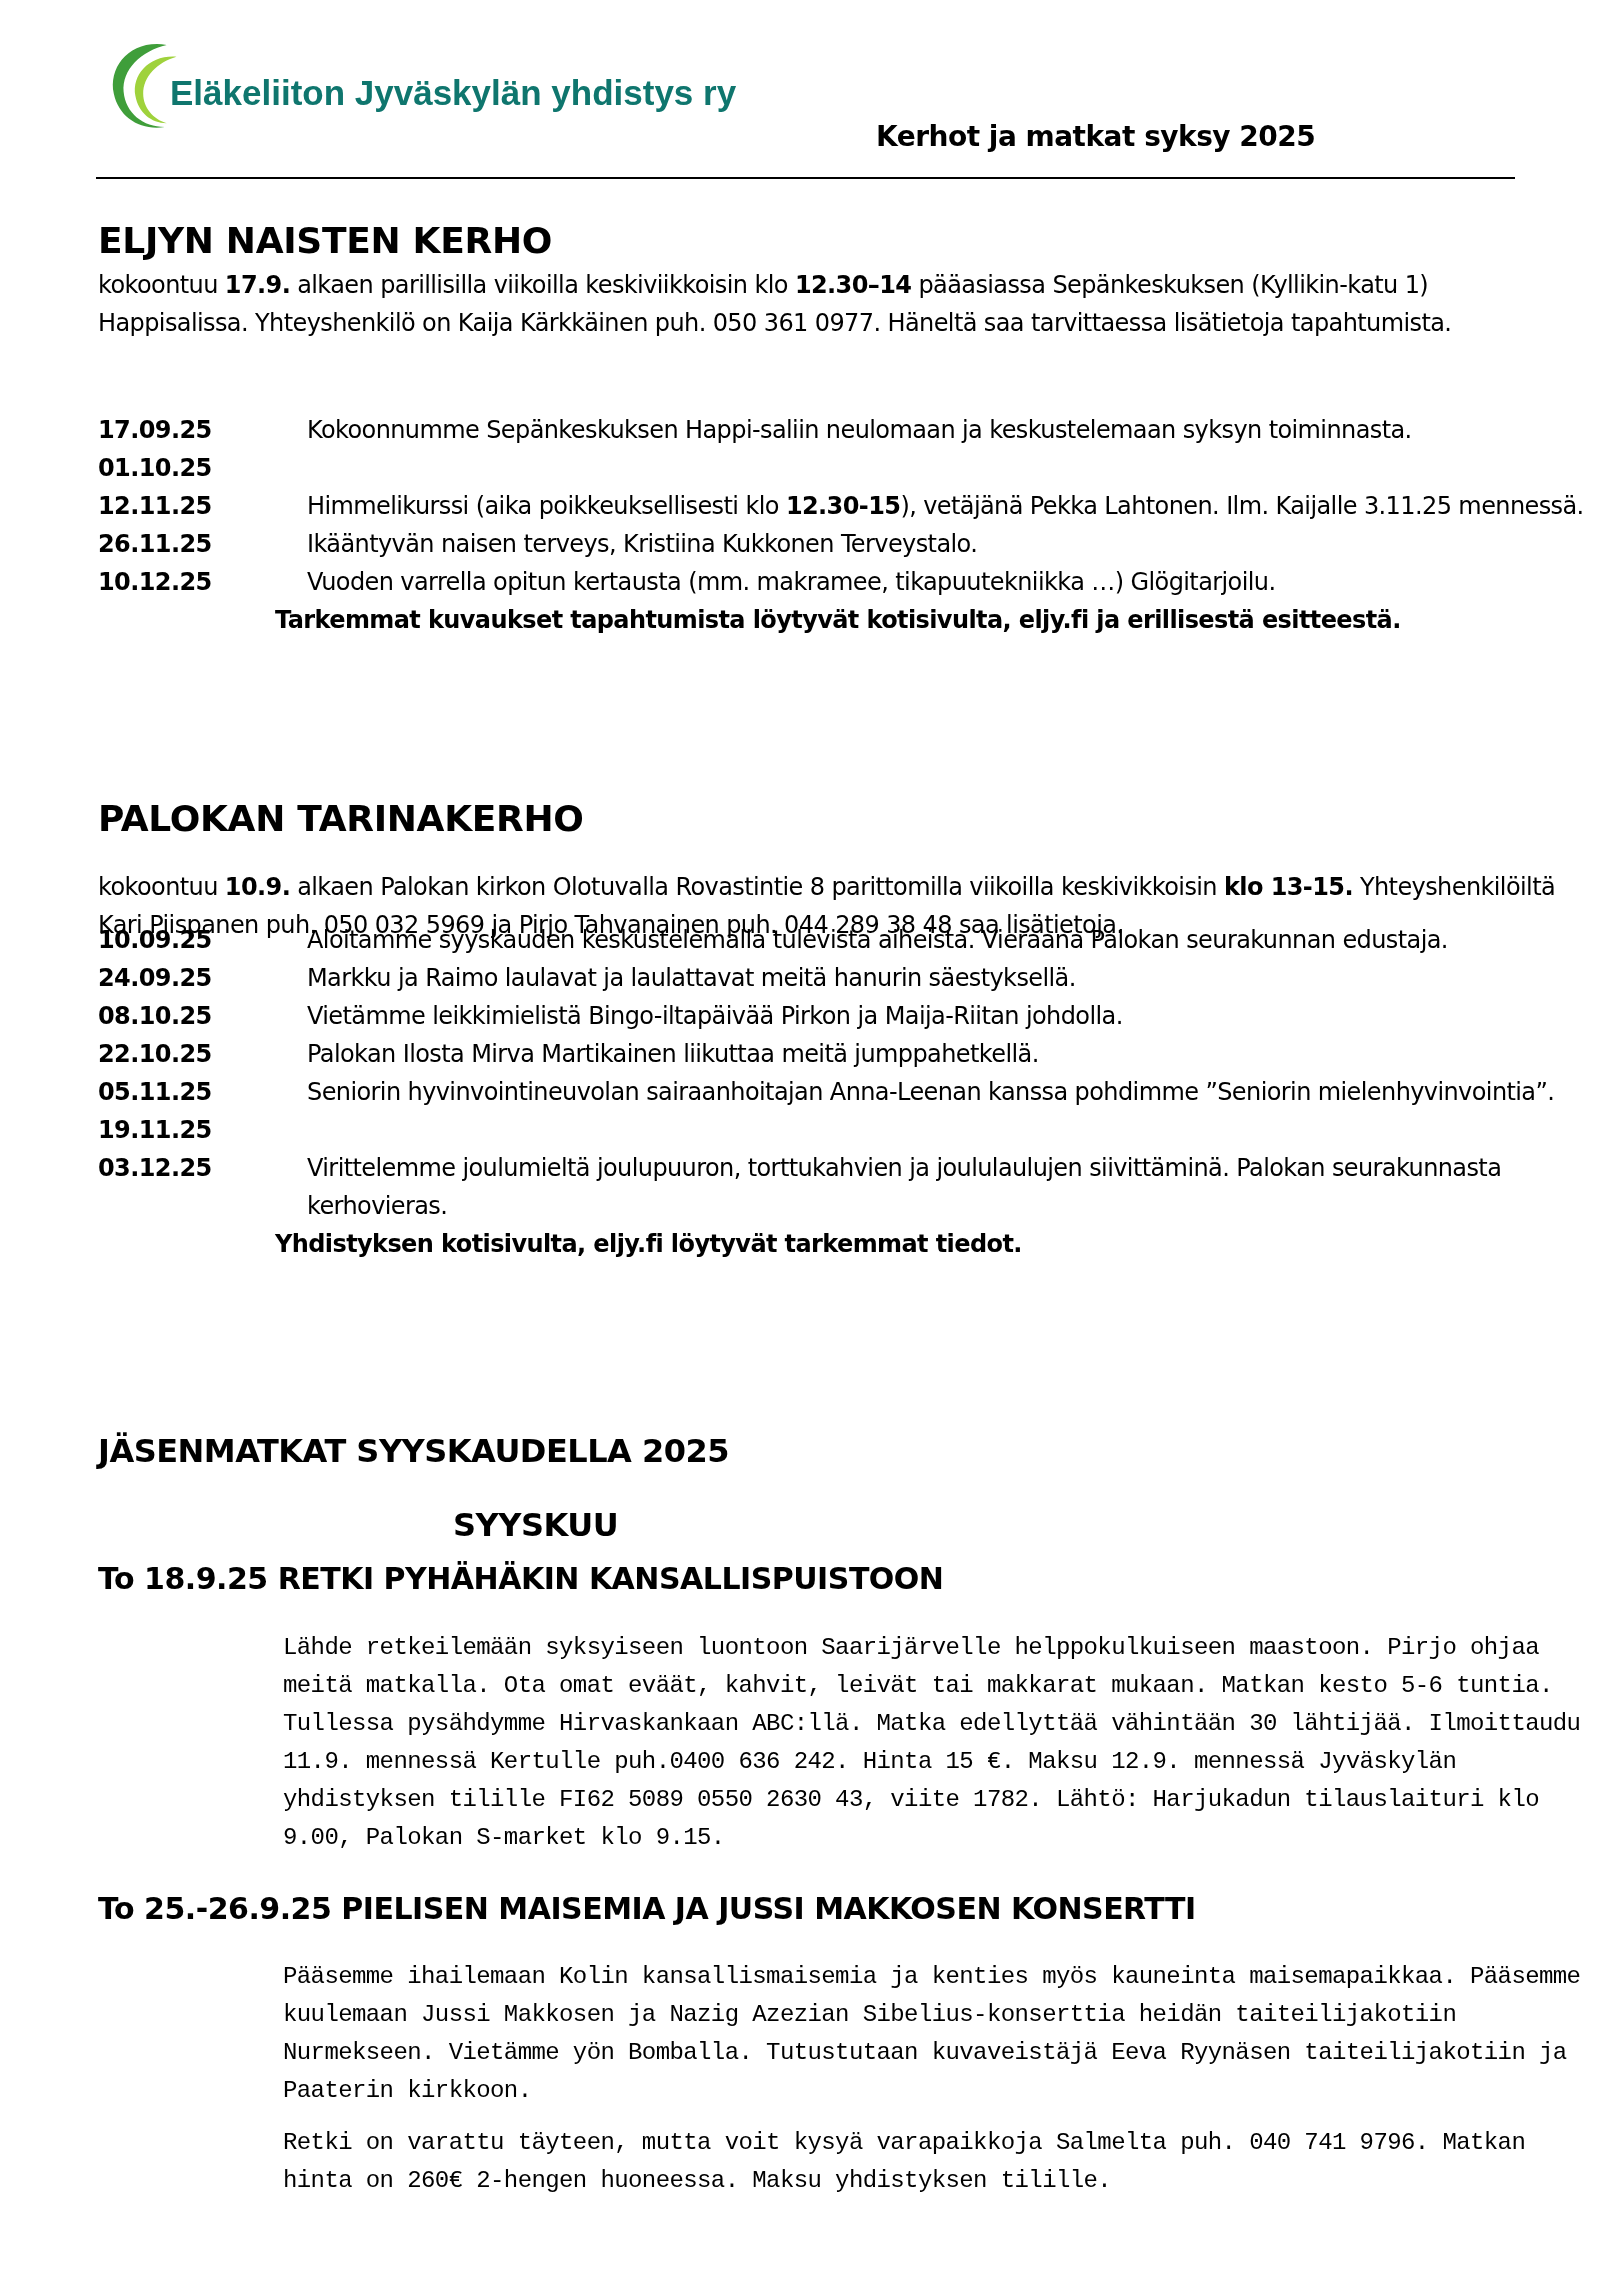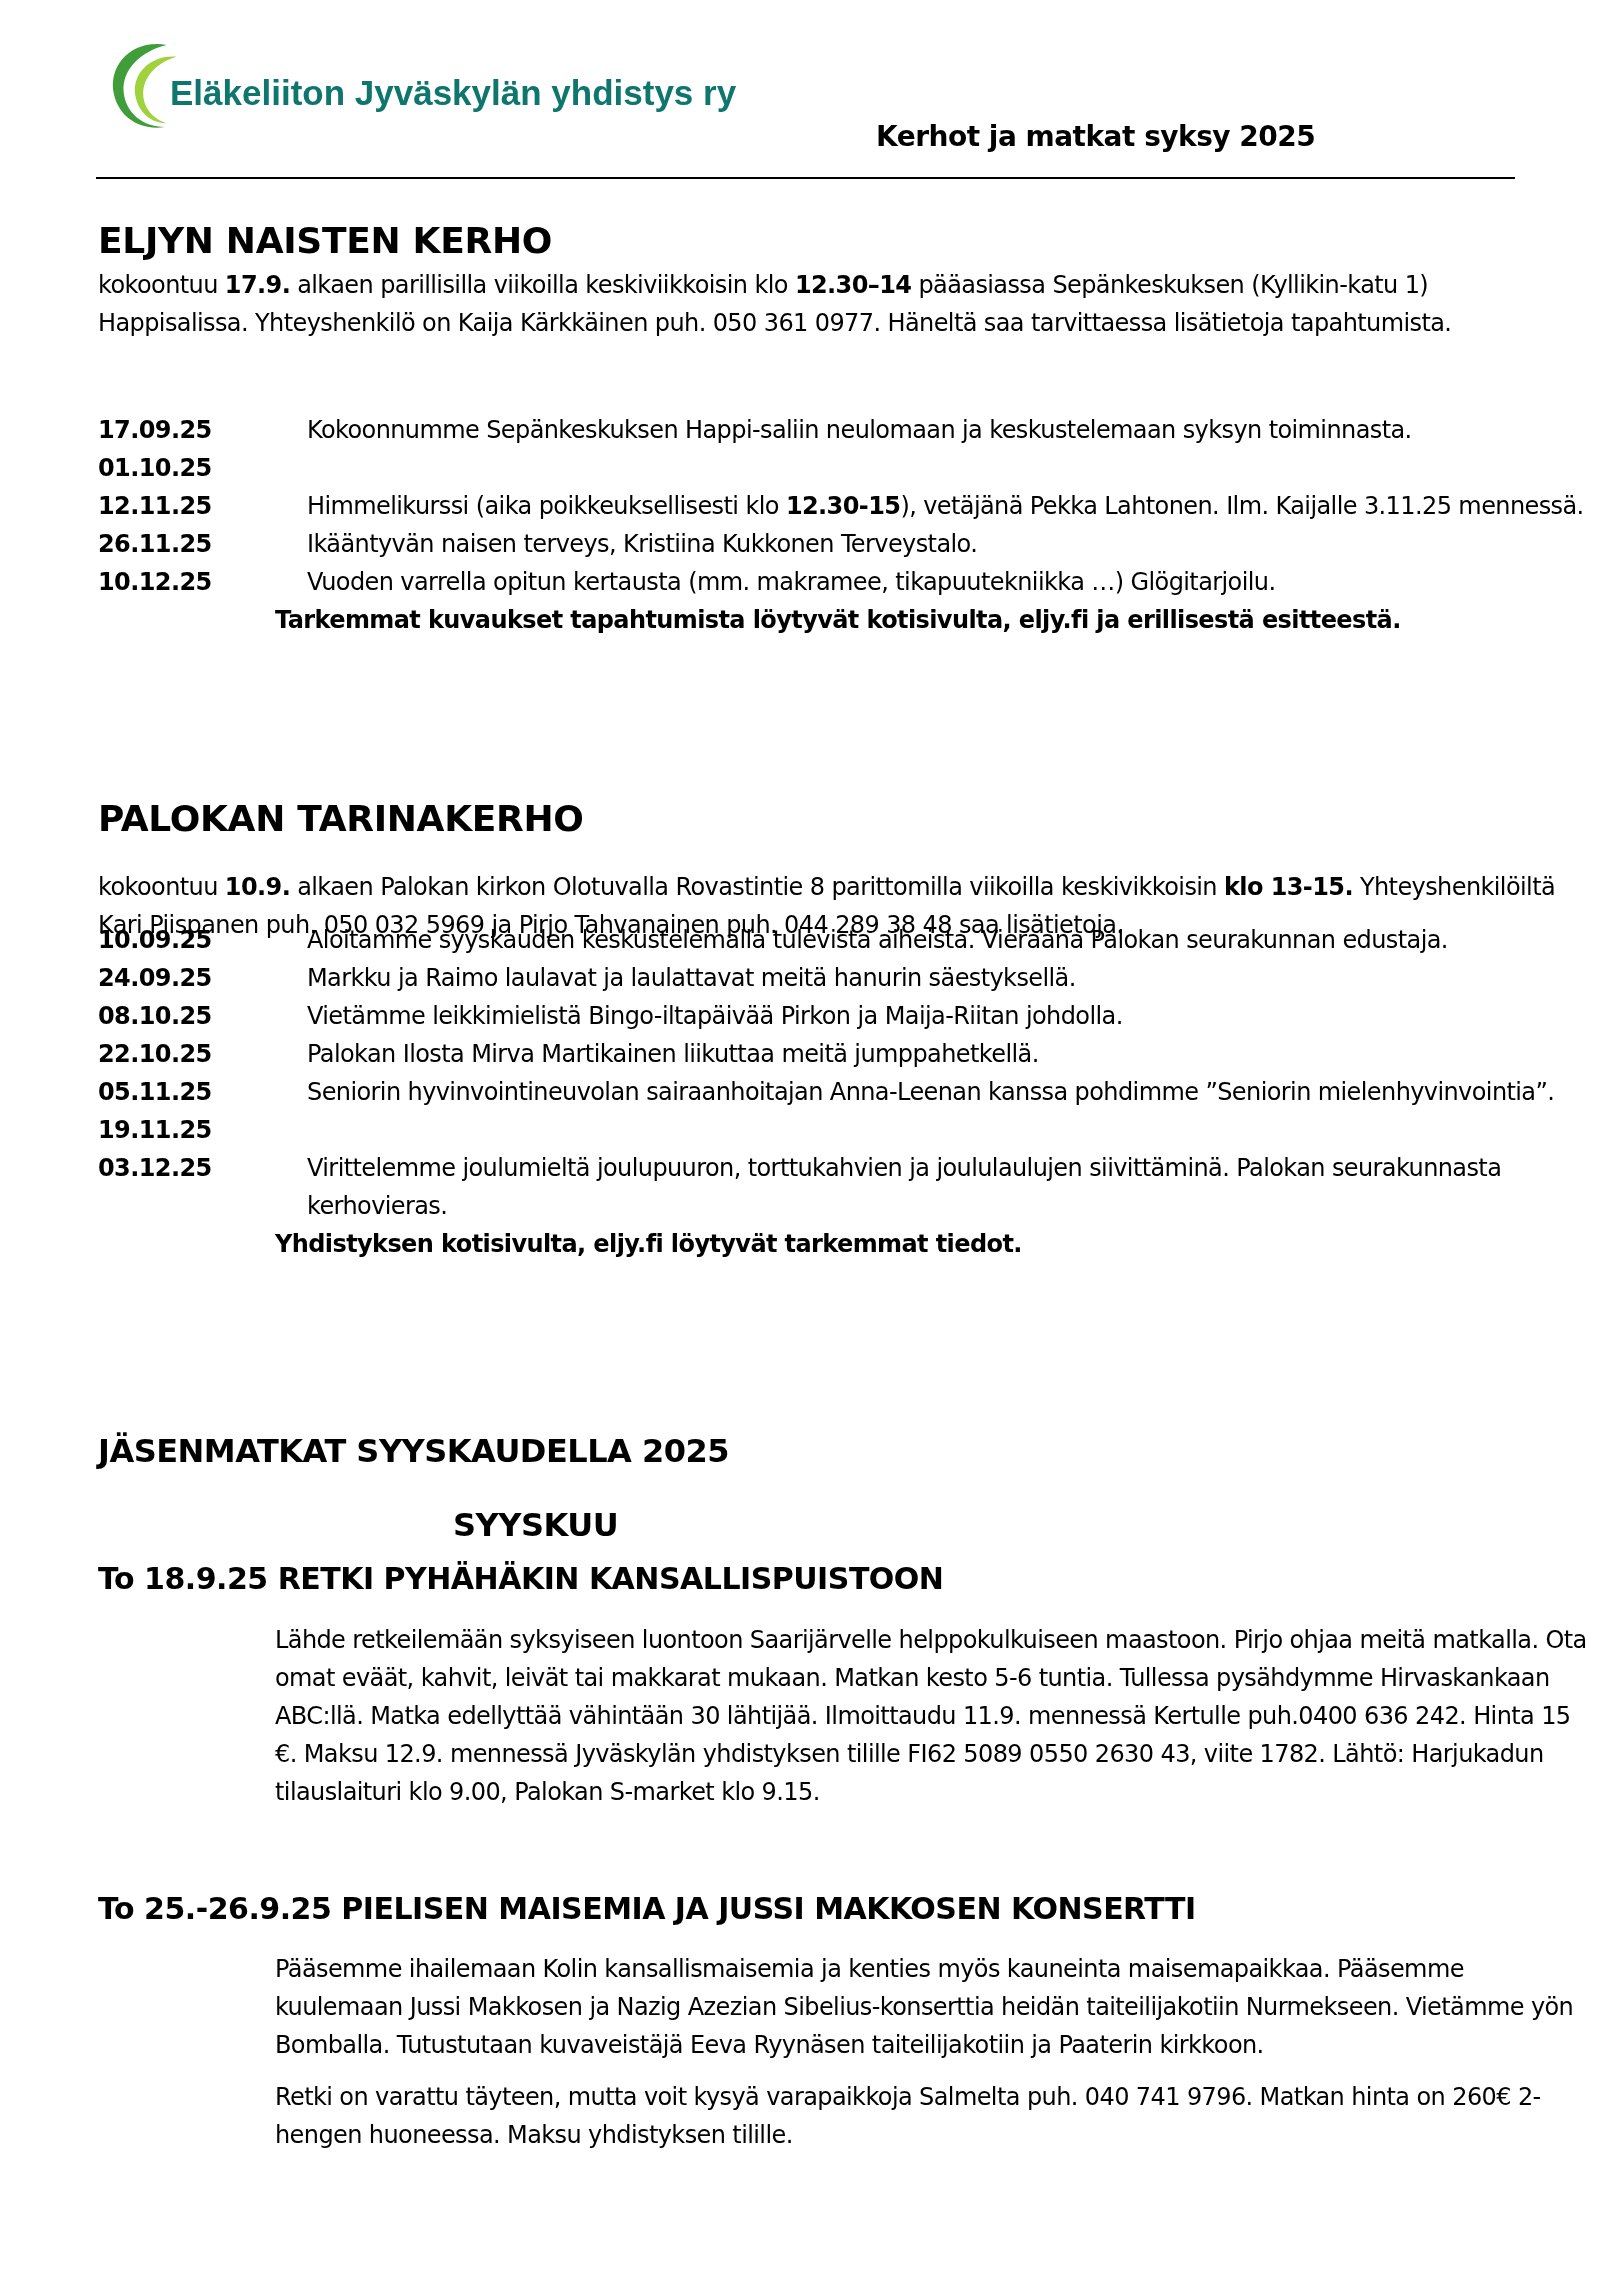--- a/index.html
+++ b/index.html
@@ -24,21 +24,21 @@
   .intro b { font-weight: bold; }
 
   .events { position: absolute; left: 98px; width: 1509px; }
   .ev { display: flex; gap: 32px; }
   .ev-date { width: 177px; flex: 0 0 177px; font-weight: bold; }
   .ev-text { flex: 1; }
   .ev-text b { font-weight: bold; }
   .note { padding-left: 177px; font-weight: bold; }
 
   .trip-body { position: absolute; left: 275px; width: 1323px; }
-  .trip-body p { margin: 0; }
+  .trip-body p { margin: 8px; font-family: Liberation Mono, monospace; }
 </style>
 </head>
 <body>
 
 <div class="page">
 
   <div class="logo">
     <svg width="93" height="98" viewBox="0 0 95 100">
       <path d="M62 8 C 25 2, 2 30, 8 58 C 13 82, 35 96, 60 92 C 38 92, 20 78, 18 56 C 16 33, 36 14, 62 8 Z" fill="#3f9e3a"></path>
       <path d="M72 20 C 45 18, 26 38, 30 60 C 33 77, 46 88, 62 88 C 48 84, 38 72, 38 58 C 38 40, 52 26, 72 20 Z" fill="#9fd23c"></path>

